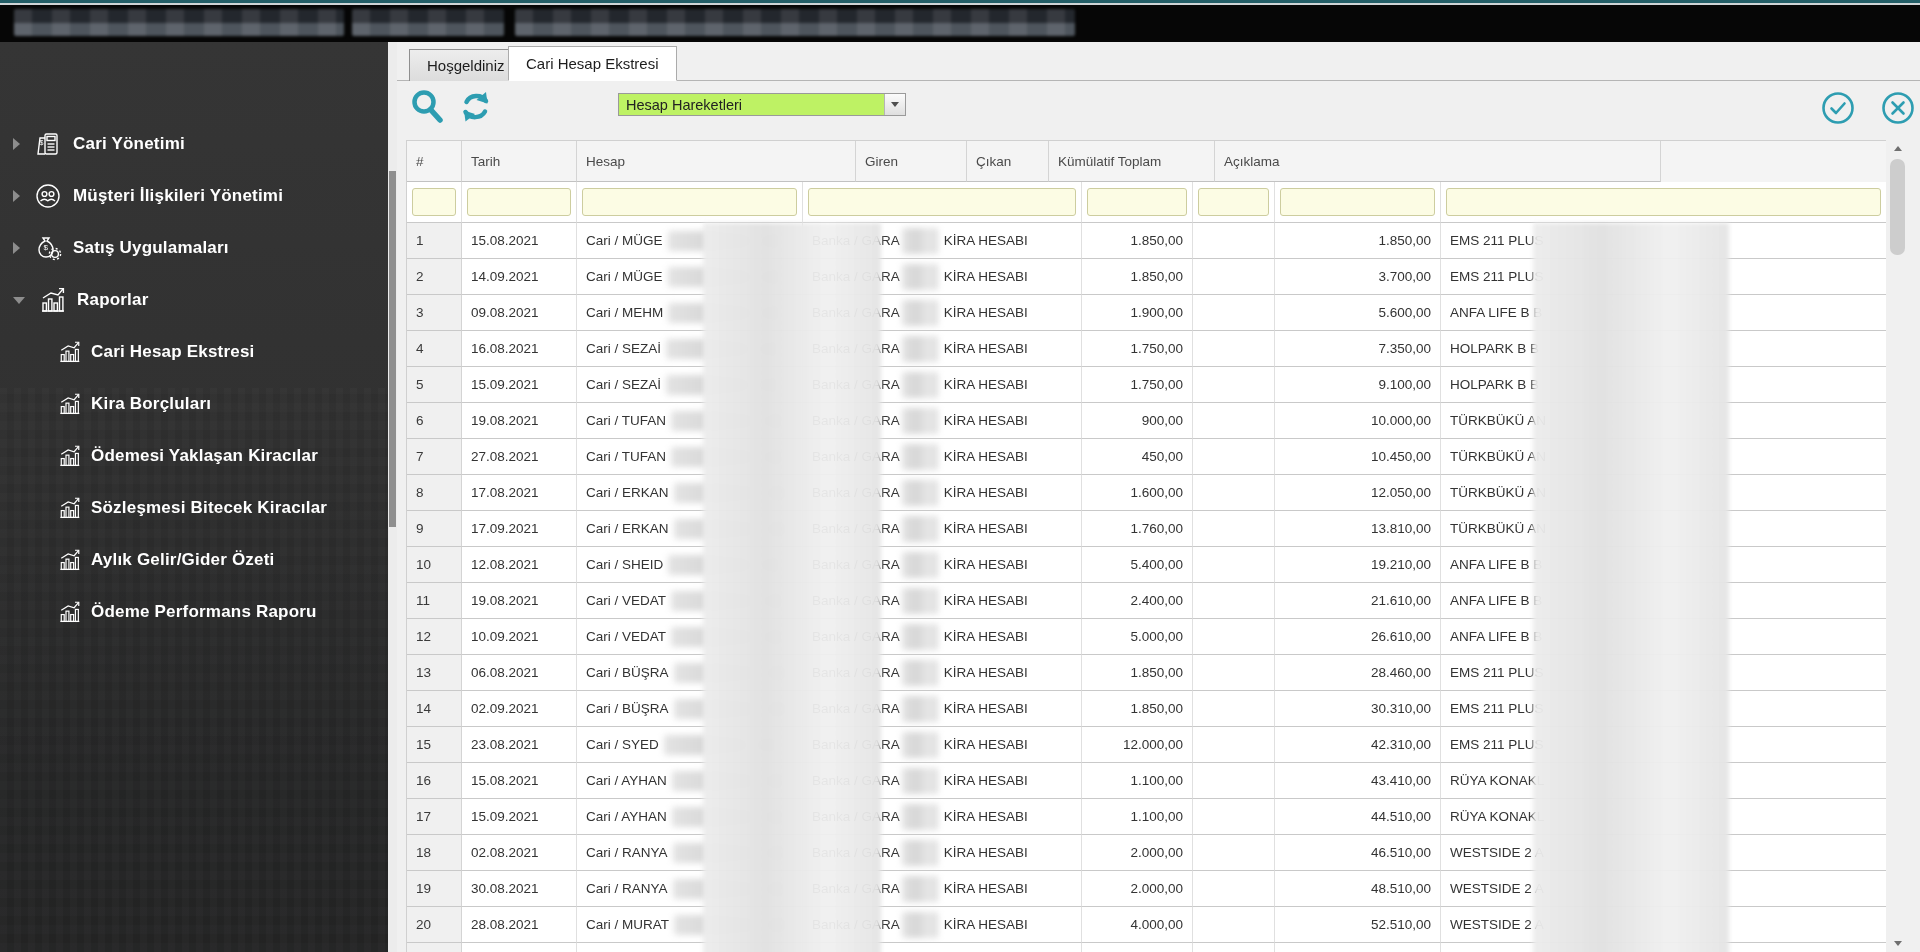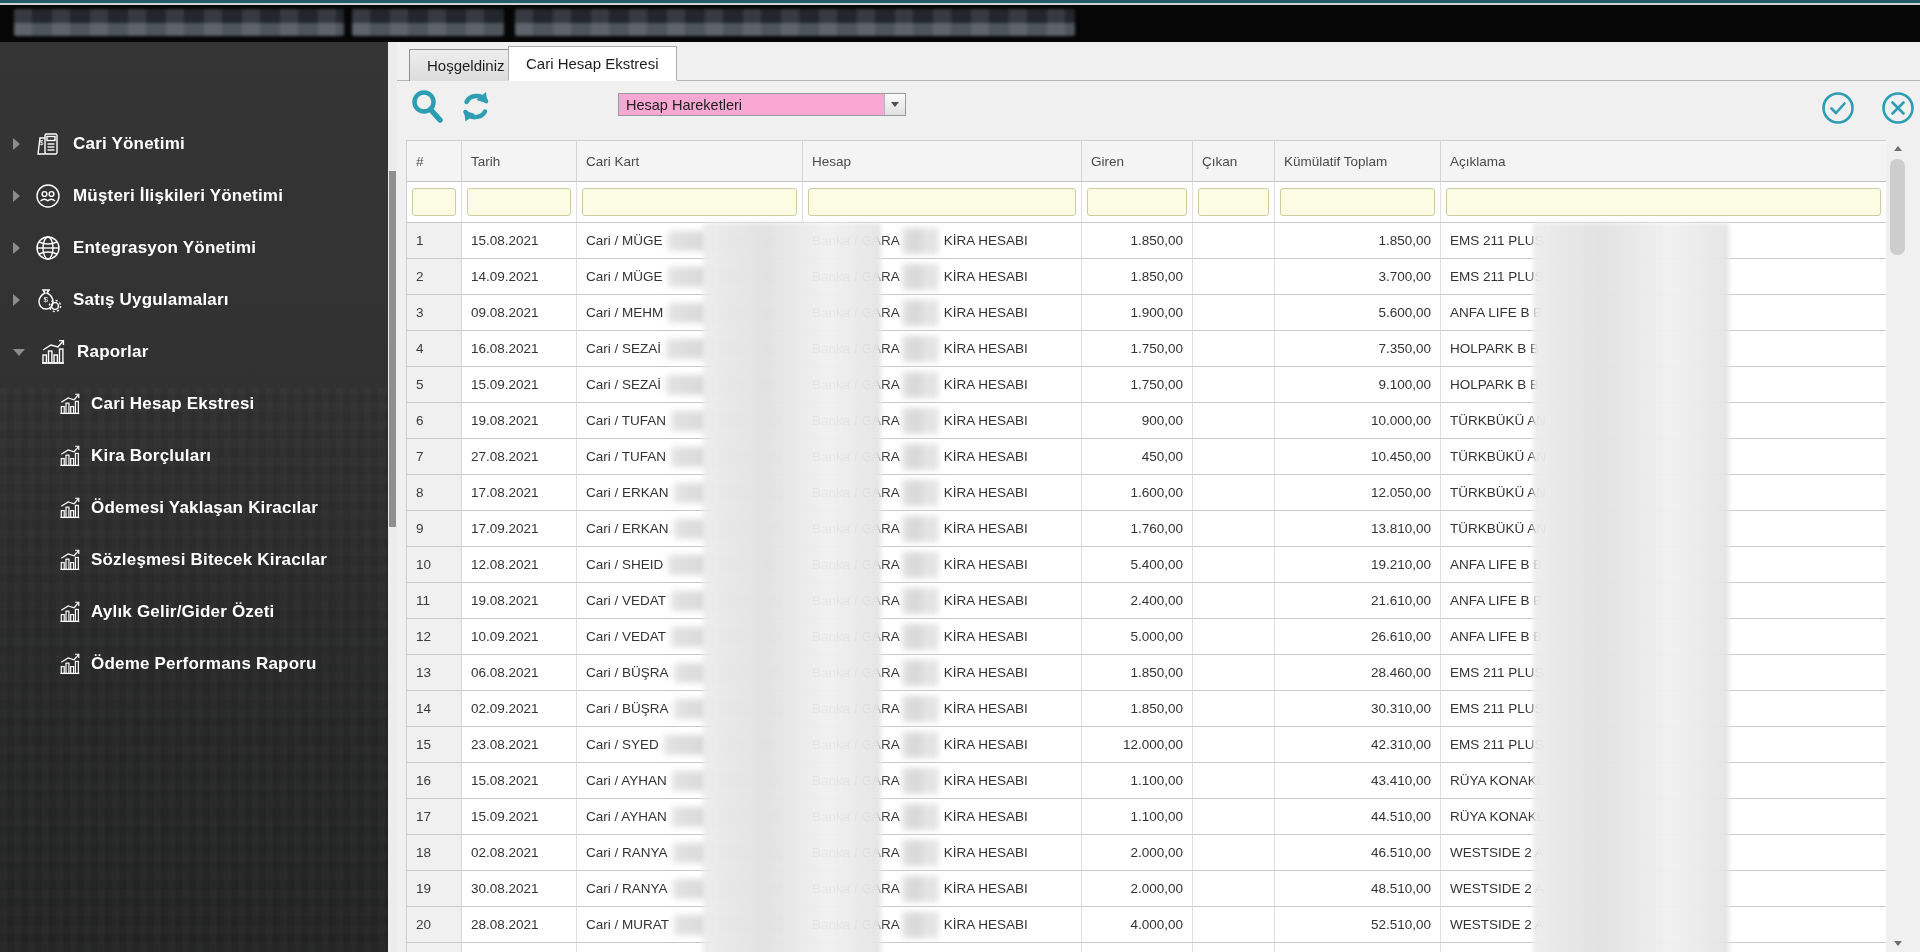--- a/index.html
+++ b/index.html
@@ -58,21 +58,21 @@
   .tab.inactive { left:12px; height:32px; background:linear-gradient(#ededed,#dcdcdc);
     border:1px solid #8f8f8f; border-bottom:none; }
   .tab.active { left:111px; height:35px; background:#fff; border:1px solid #ababab; border-bottom:1px solid #fff; z-index:2; }
 
   
   .toolbar { position:absolute; left:0; top:40px; width:100%; height:55px; }
   .tool-btn { position:absolute; cursor:pointer; }
   .tool-btn svg { display:block; }
   .btn-search { left:12px; top:6px; }
   .btn-refresh { left:60px; top:7px; }
-  .combo { position:absolute; left:221px; top:11px; width:288px; height:23px; background:#f9a8d4;
+  .combo { position:absolute; left:221px; top:11px; width:288px; height:23px; background:#bef264;
     border:1px solid #9a9a9a; display:flex; align-items:center; cursor:pointer; }
   .combo-value { flex:1; font-size:14.5px; color:#222; padding-left:7px; white-space:nowrap; overflow:hidden; }
   .combo-arrow { width:21px; height:100%; border-left:1px solid #b5b5b5;
     background:linear-gradient(#fbfbfb,#dfdfdf); display:flex; align-items:center; justify-content:center; }
   .combo-arrow::after { content:""; width:0; height:0; border-left:4px solid transparent;
     border-right:4px solid transparent; border-top:5px solid #4e4e4e; }
   .btn-accept { left:1424px; top:9px; }
   .btn-close { left:1484px; top:9px; }
 
   
@@ -152,31 +152,20 @@
     <span class="mi-icon"><svg viewBox="0 0 28 28">
             <circle cx="14" cy="14" r="11"></circle>
             <circle cx="10.5" cy="12" r="2.4"></circle>
             <circle cx="17.5" cy="12" r="2.4"></circle>
             <path d="M6.5 19 q4 -3.5 7.5 0"></path>
             <path d="M13.5 19 q4 -3.5 7.5 0"></path>
           </svg></span>
     <span class="menu-label">Müşteri İlişkileri Yönetimi</span>
   </li>
 
-  <li class="menu-item">
-    <span class="arrow right"></span>
-    <span class="mi-icon"><svg viewBox="0 0 28 28">
-            <circle cx="14" cy="14" r="11"></circle>
-            <ellipse cx="14" cy="14" rx="5" ry="11"></ellipse>
-            <line x1="3" y1="14" x2="25" y2="14"></line>
-            <path d="M5 8 Q14 12 23 8"></path>
-            <path d="M5 20 Q14 16 23 20"></path>
-          </svg></span>
-    <span class="menu-label">Entegrasyon Yönetimi</span>
-  </li>
 
   <li class="menu-item">
     <span class="arrow right"></span>
     <span class="mi-icon"><svg viewBox="0 0 28 28">
             <path d="M9 4 h6 l-2 3 q6 3 6 9 a7 7 0 0 1 -14 0 q0 -6 6 -9 z"></path>
             <text x="9.5" y="15.5" font-size="8" fill="#fff" stroke="none">$</text>
             <circle cx="21" cy="20" r="3.4"></circle>
             <circle cx="21" cy="20" r="5.6" stroke-dasharray="2 2.4"></circle>
           </svg></span>
     <span class="menu-label">Satış Uygulamaları</span>
@@ -329,21 +318,20 @@
           <line x1="22.5" y1="11.5" x2="11.5" y2="22.5" stroke="#2d9db1" stroke-width="2.6" stroke-linecap="round"></line>
         </svg>
       </span>
     </div>
   </div>
 
   <div class="grid">
     <div class="g-row g-header" id="grid-header">
         <div class="cell c0">#</div>
         <div class="cell c1">Tarih</div>
-        <div class="cell c2">Cari Kart</div>
         <div class="cell c3">Hesap</div>
         <div class="cell c4">Giren</div>
         <div class="cell c5">Çıkan</div>
         <div class="cell c6">Kümülatif Toplam</div>
         <div class="cell c7">Açıklama</div>
       </div>
     <div class="g-row g-filter" id="grid-filter">
         <div class="cell c0">
           <input class="filter-input" style="">
         </div>

